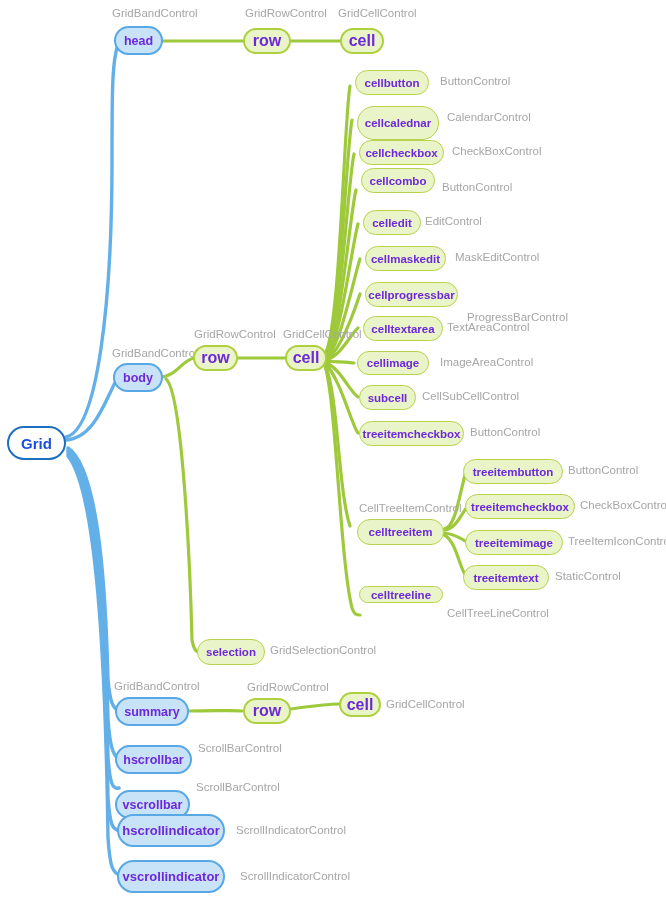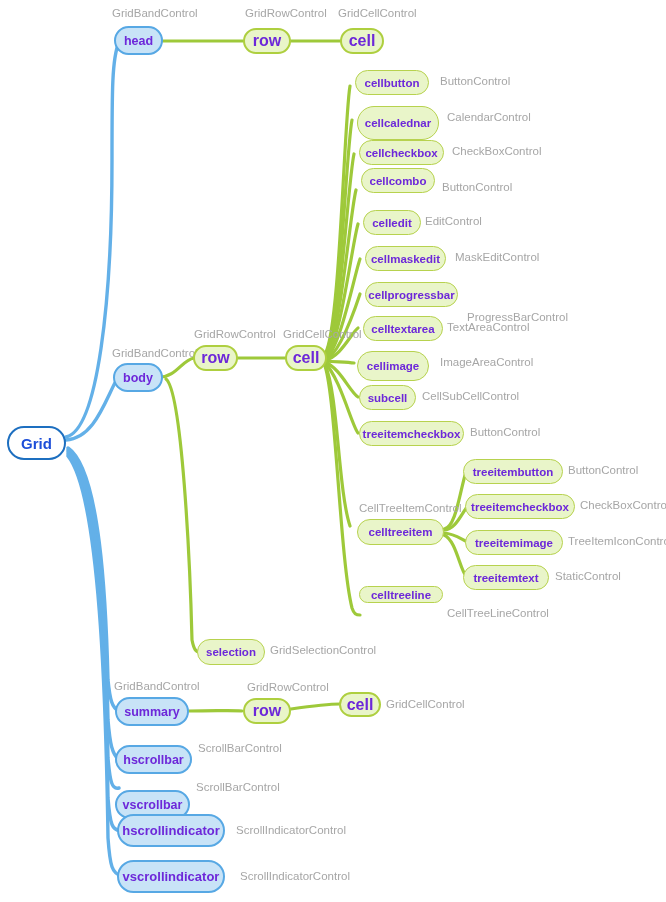--- a/index.html
+++ b/index.html
@@ -163,21 +163,21 @@
   <div class="lbl" style="left:194px;top:328px;">GridRowControl</div>
   <div class="node n-green" style="left:193px;top:345px;width:45px;height:26px;">
     <span>row</span>
   </div>
 
   <div class="lbl" style="left:283px;top:328px;">GridCellControl</div>
   <div class="node n-green" style="left:285px;top:345px;width:42px;height:26px;">
     <span>cell</span>
   </div>
 
-  <div class="node n-green-sm" style="left:357px;top:351px;width:72px;height:30px;">
+  <div class="node n-green-sm" style="left:357px;top:351px;width:72px;height:24px;">
     <span>cellimage</span>
   </div>
   <div class="lbl" style="left:440px;top:356px;">ImageAreaControl</div>
 
   <div class="node n-green-sm" style="left:359px;top:385px;width:57px;height:25px;">
     <span>subcell</span>
   </div>
   <div class="lbl" style="left:422px;top:390px;">CellSubCellControl</div>
 
   <div class="node n-green-sm" style="left:359px;top:421px;width:105px;height:25px;">

